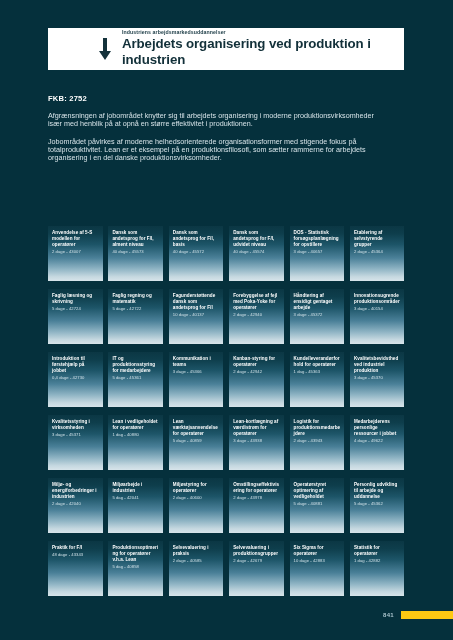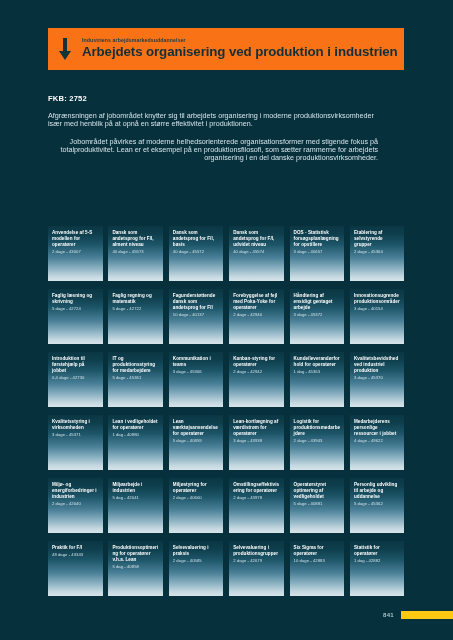--- a/index.html
+++ b/index.html
@@ -13,22 +13,22 @@
     position:relative;
     width:453px; height:640px;
     background:#05303c;
   }
 
   
   .banner{
     position:absolute;
     left:48px; top:28px;
     width:356px; height:42px;
-    background:#f97316;
-    display:flex; align-items:center;
+    background:#ffffff;
+    display:flex; align-items:center;padding-left:40px;
   }
   .banner-arrow{
     width:34px; height:42px;
     display:flex; align-items:center; justify-content:center;
     flex:0 0 34px;
   }
   .banner-arrow svg{ display:block; }
   .banner-text{
     display:flex; flex-direction:column; justify-content:center;
     padding-bottom:1px;
@@ -62,21 +62,21 @@
     letter-spacing:.2px;
     margin-bottom:9px;
   }
   .para{
     font-size:7.2px;
     line-height:8px;
     color:#d6e3e8;
     margin-bottom:10px;
     letter-spacing:0px;
   }
-  .para:last-child{ margin-bottom:0;text-align:right; }
+  .para:last-child{ margin-bottom:0; }
 
   
   .grid{
     position:absolute;
     left:48px; top:226px;
     width:357px;
     display:grid;
     grid-template-columns:repeat(6, 54.5px);
     gap:8px 5.9px;
   }

